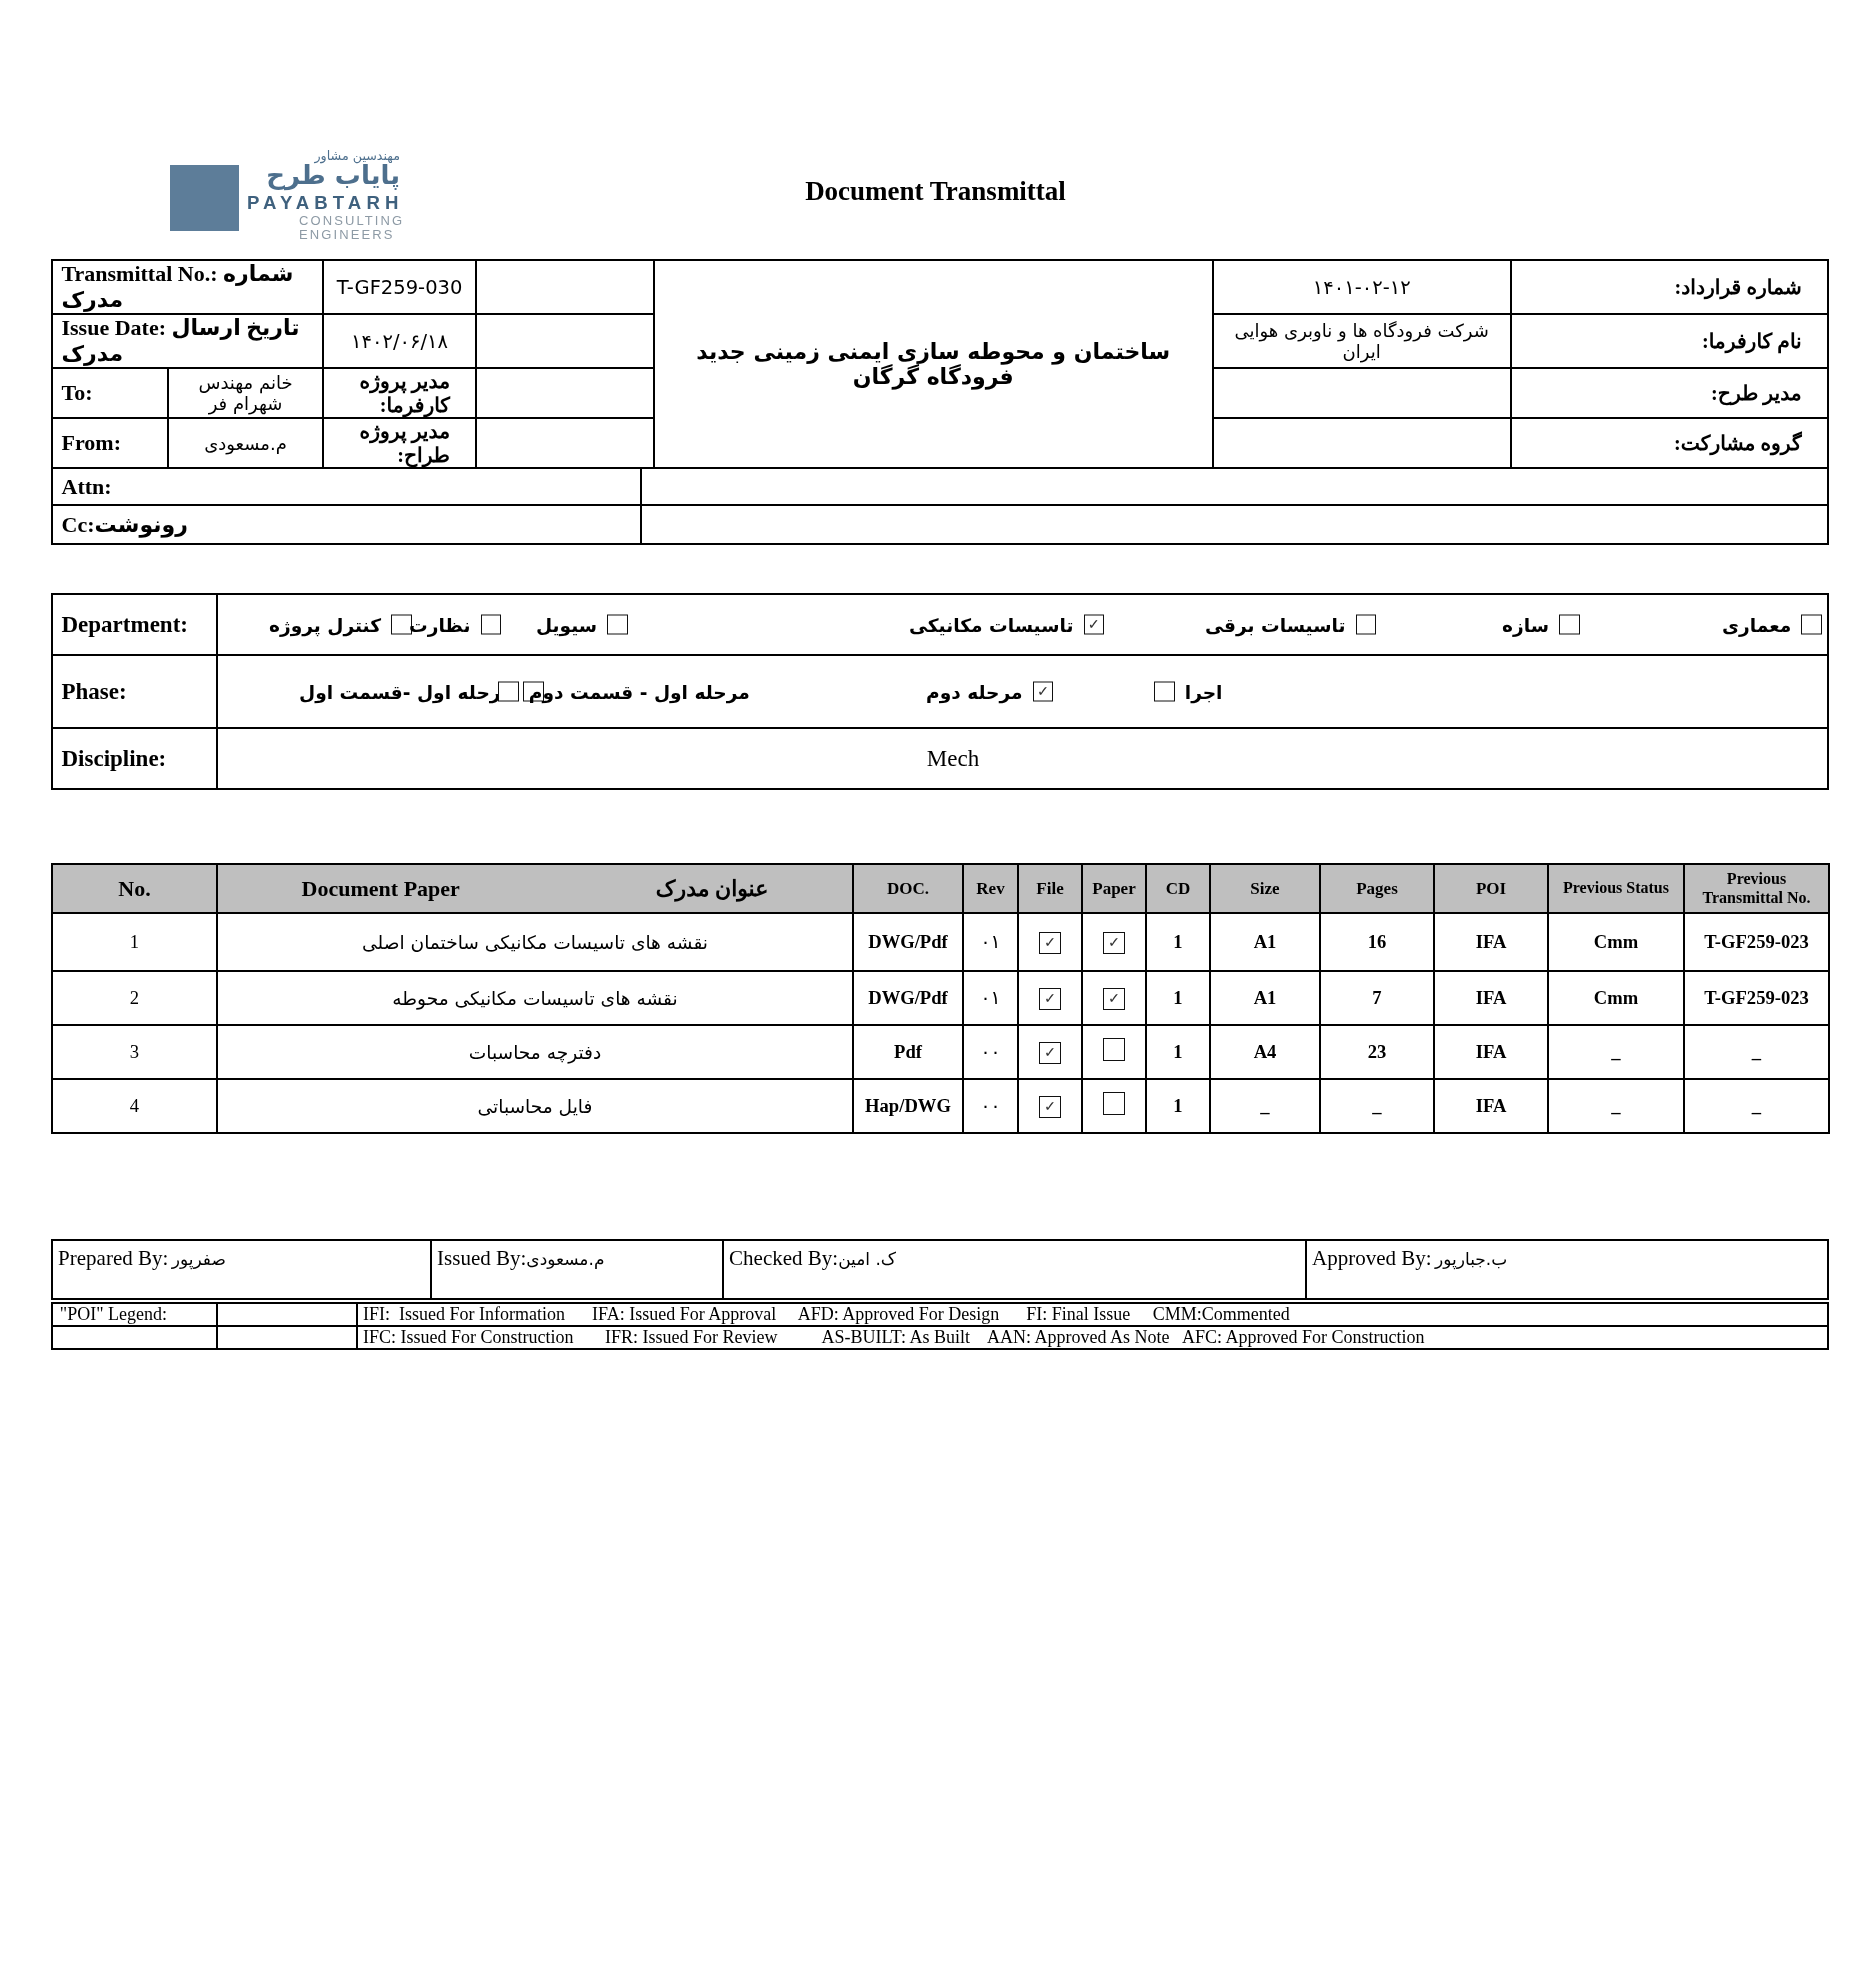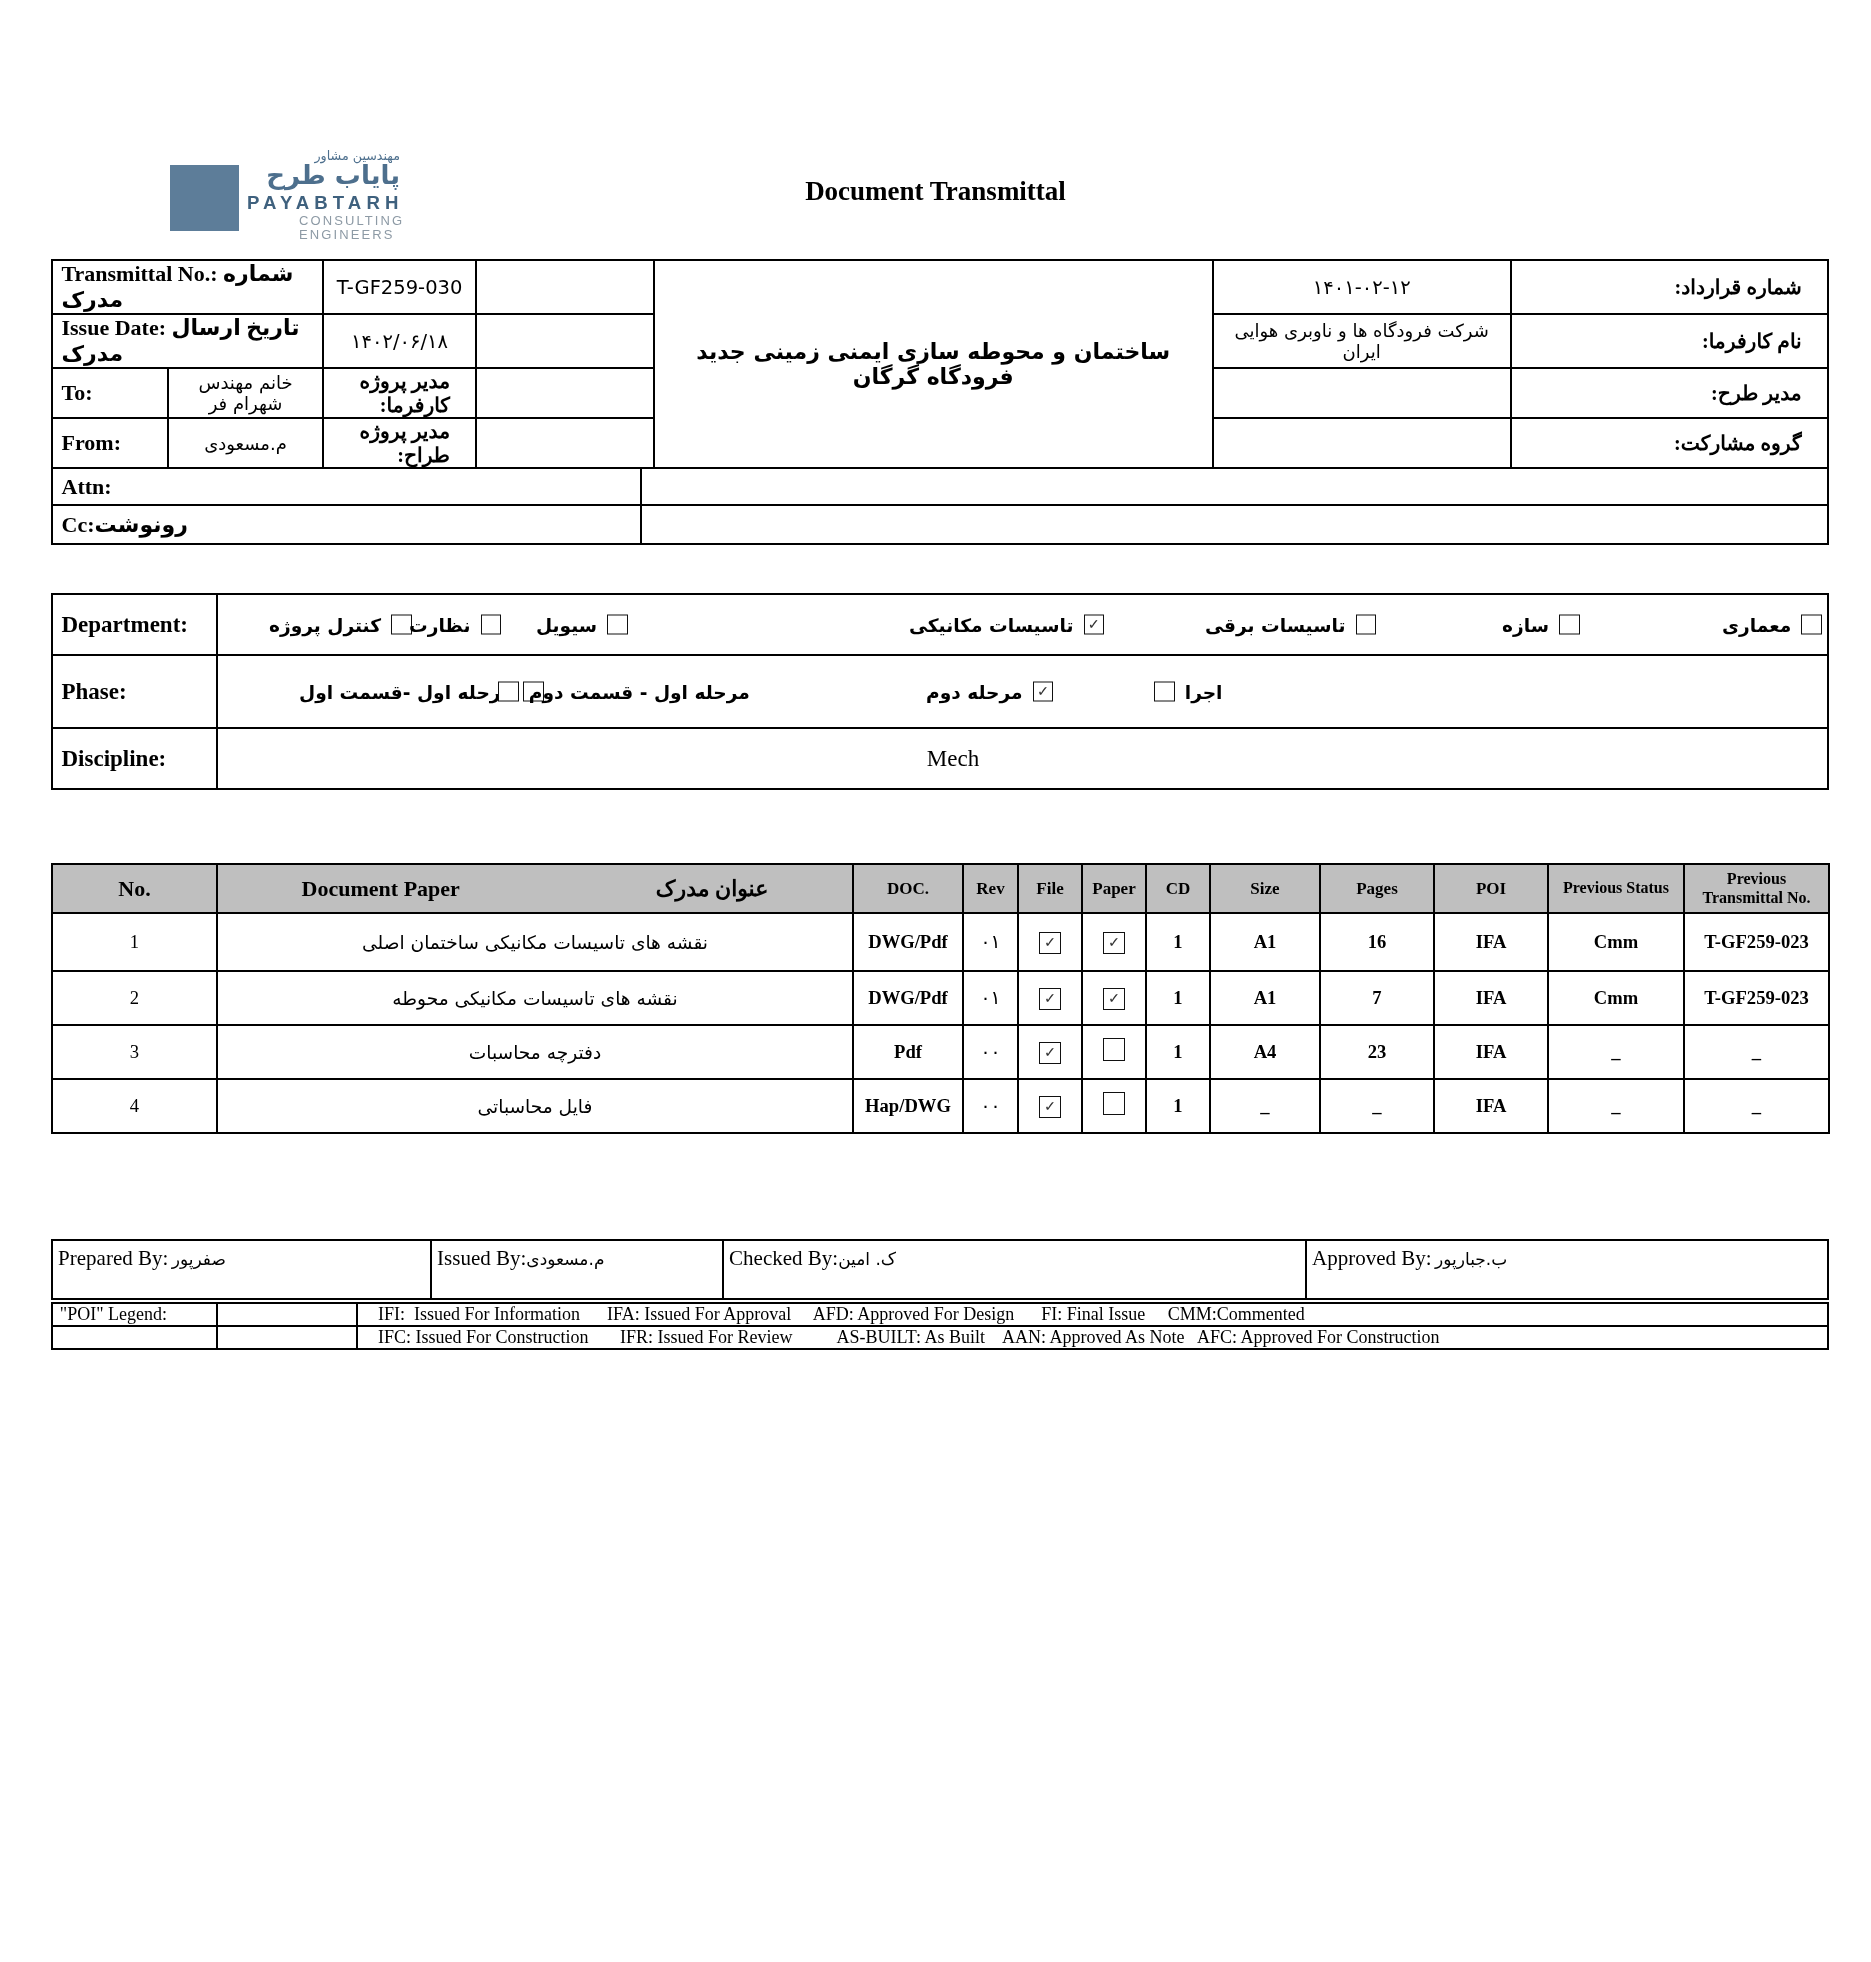--- a/index.html
+++ b/index.html
@@ -44,21 +44,21 @@
   .fa-title{direction:rtl;text-align:center;font-size:17px;font-family:"DejaVu Sans",sans-serif;}
   .bold{font-weight:bold;}
   .cb-big{width:20.3px;height:20.3px;line-height:18.6px;margin:0 auto;}
   .note-cell{direction:rtl;text-align:center;font-weight:bold;font-size:20.3px;font-family:"DejaVu Sans",sans-serif;}
   
   .sig td{vertical-align:top;padding-top:5.1px;}
   .sig-lbl{font-size:21px;}
   .sig-val{font-size:17px;direction:rtl;unicode-bidi:embed;font-family:"DejaVu Sans",sans-serif;}
   
   .leg td{font-size:18px;}
-  .leg-text{white-space:pre;padding-left:20px;}
+  .leg-text{white-space:pre;padding-left:5px;}
   .leg-lbl{font-size:19.5px;padding-left:6.8px;}
 </style>
 </head>
 <body>
 
 <div class="page">
 
   <div class="logo-square">
     <div class="swoosh"></div>
   </div>

